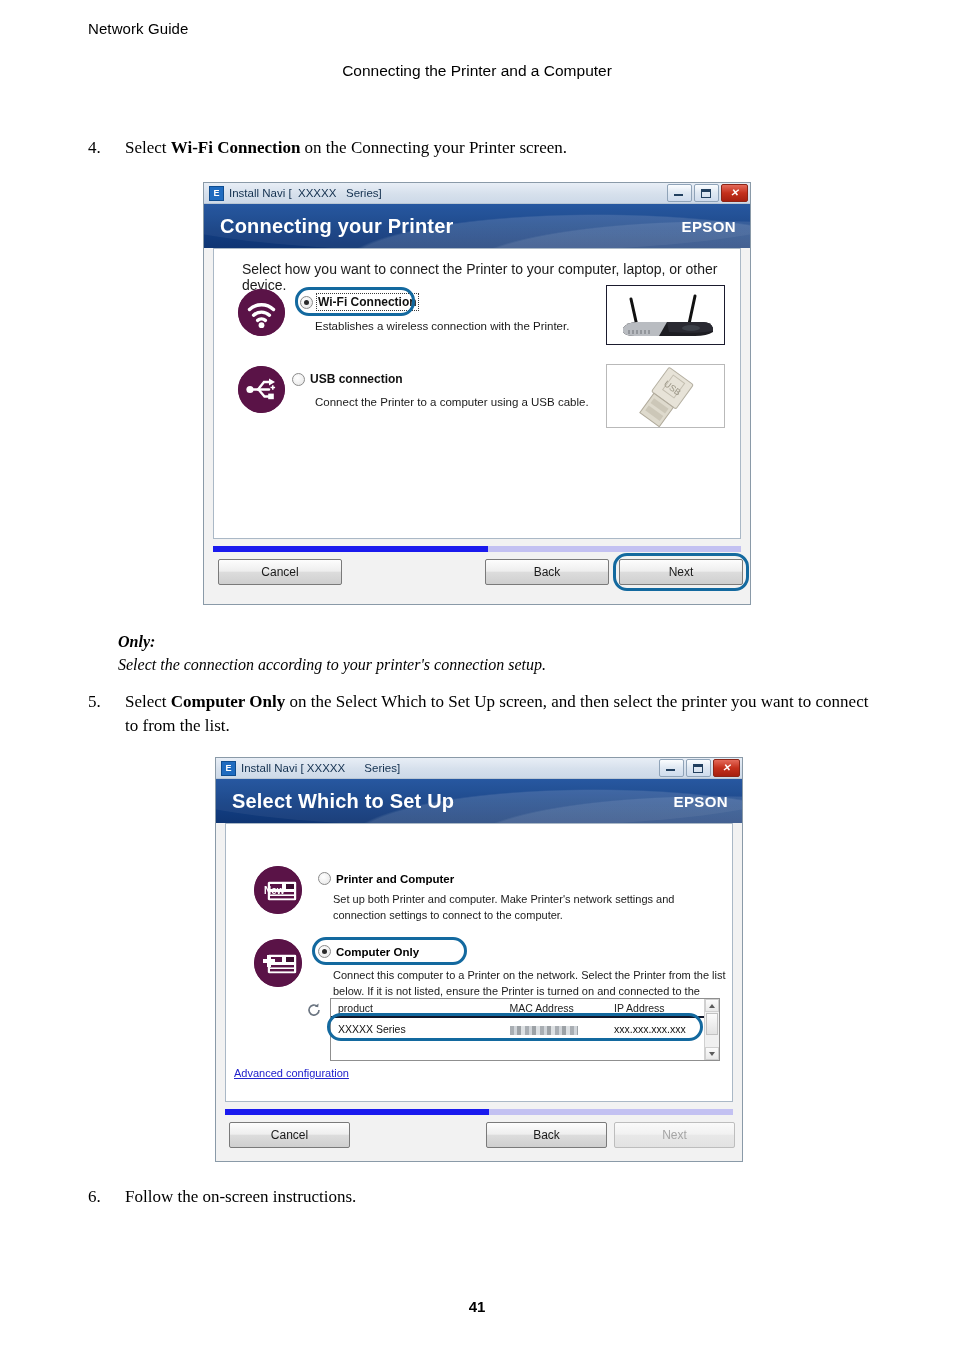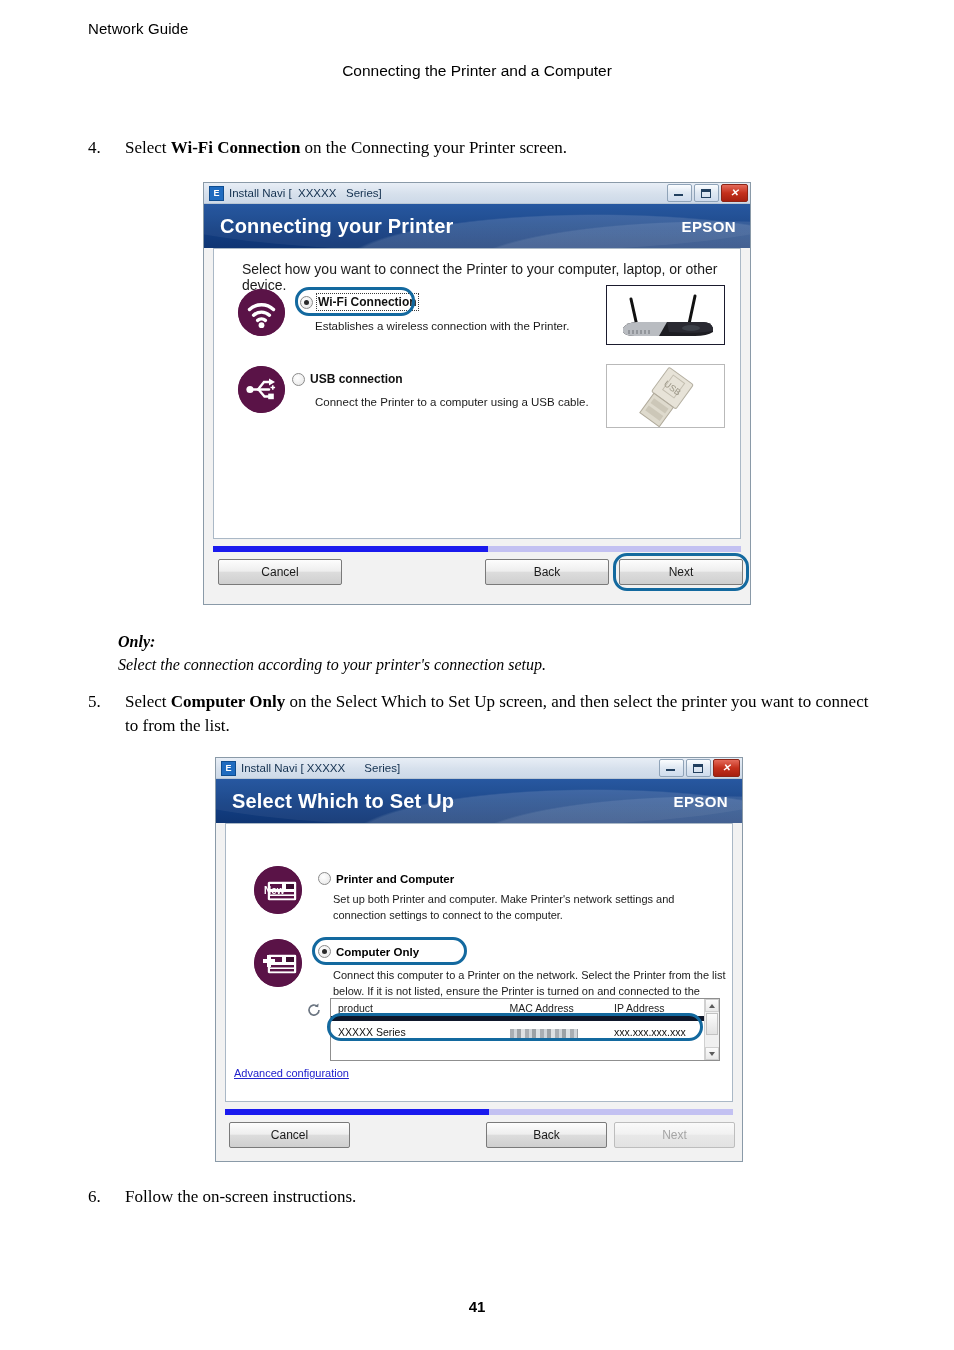--- a/index.html
+++ b/index.html
@@ -317,21 +317,21 @@
     border: 1px solid #8f8f8f;
     background: #ffffff;
     box-sizing: border-box;
     display: flex;
   }
   .list-main { flex: 1; position: relative; }
   .list-head {
     display: flex;
     height: 17px;
     align-items: center;
-    border-bottom: 5px solid #0f172a;
+    border-bottom: 2px solid #0f172a;
     font-size: 10.5px;
     color: #222;
   }
   .list-head > div, .list-row > div { padding-left: 7px; box-sizing: border-box; }
   .col-product { width: 46%; }
   .col-mac { width: 28%; }
   .col-ip { width: 26%; }
   .list-row {
     display: flex;
     height: 22px;

